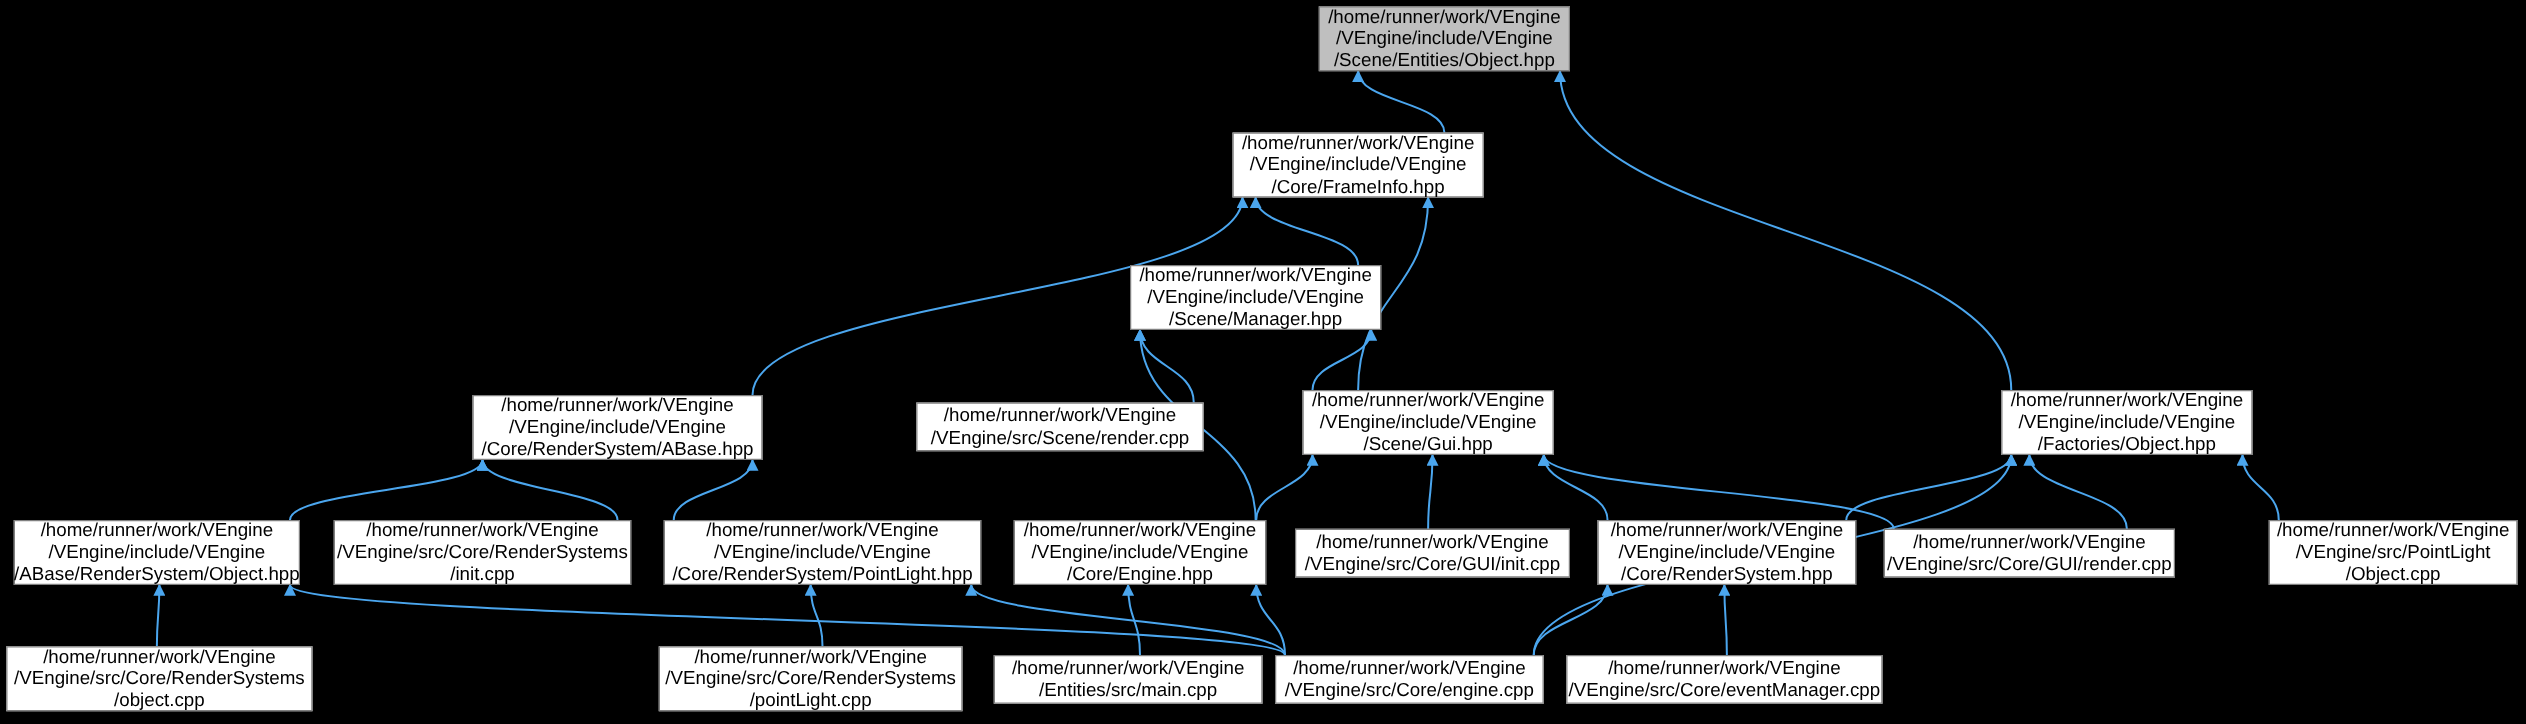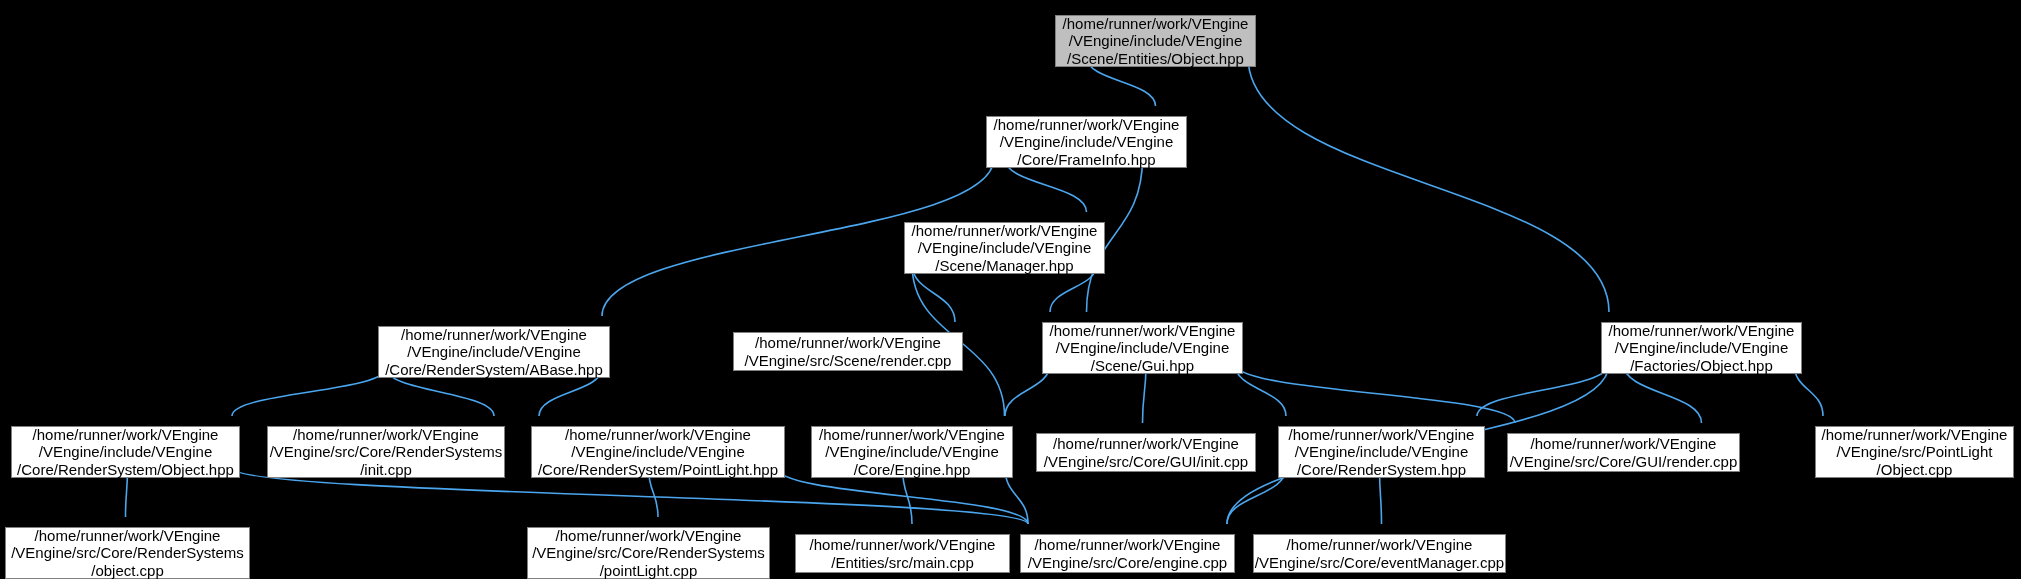--- a/index.html
+++ b/index.html
@@ -31,21 +31,20 @@
     color: #000000;
     font-size: 15px;
     line-height: 17.5px;
     text-align: center;
     display: flex;
     flex-direction: column;
     align-items: center;
     justify-content: center;
     z-index: 2;
     white-space: nowrap;
-    margin-top: 10px;
   }
   .node.root {
     background: #bfbfbf;
     border-color: #808080;
   }
   .node .ln {
     display: block;
   }
 </style>
 </head>
@@ -116,21 +115,21 @@
       <span class="ln">/Scene/Gui.hpp</span>
     </div>
     <div class="node" style="left: 1601px; top: 312px; width: 201px; height: 52px; background: rgb(255, 255, 255); border-color: rgb(128, 128, 128); color: rgb(0, 0, 0);">
       <span class="ln">/home/runner/work/VEngine</span>
       <span class="ln">/VEngine/include/VEngine</span>
       <span class="ln">/Factories/Object.hpp</span>
     </div>
     <div class="node" style="left: 11px; top: 416px; width: 229px; height: 52px; background: rgb(255, 255, 255); border-color: rgb(128, 128, 128); color: rgb(0, 0, 0);">
       <span class="ln">/home/runner/work/VEngine</span>
       <span class="ln">/VEngine/include/VEngine</span>
-      <span class="ln">/Core/RenderSystem/Object.hpp</span>
+      <span class="ln">/ABase/RenderSystem/Object.hpp</span>
     </div>
     <div class="node" style="left: 267px; top: 416px; width: 238px; height: 52px; background: rgb(255, 255, 255); border-color: rgb(128, 128, 128); color: rgb(0, 0, 0);">
       <span class="ln">/home/runner/work/VEngine</span>
       <span class="ln">/VEngine/src/Core/RenderSystems</span>
       <span class="ln">/init.cpp</span>
     </div>
     <div class="node" style="left: 531px; top: 416px; width: 254px; height: 52px; background: rgb(255, 255, 255); border-color: rgb(128, 128, 128); color: rgb(0, 0, 0);">
       <span class="ln">/home/runner/work/VEngine</span>
       <span class="ln">/VEngine/include/VEngine</span>
       <span class="ln">/Core/RenderSystem/PointLight.hpp</span>

